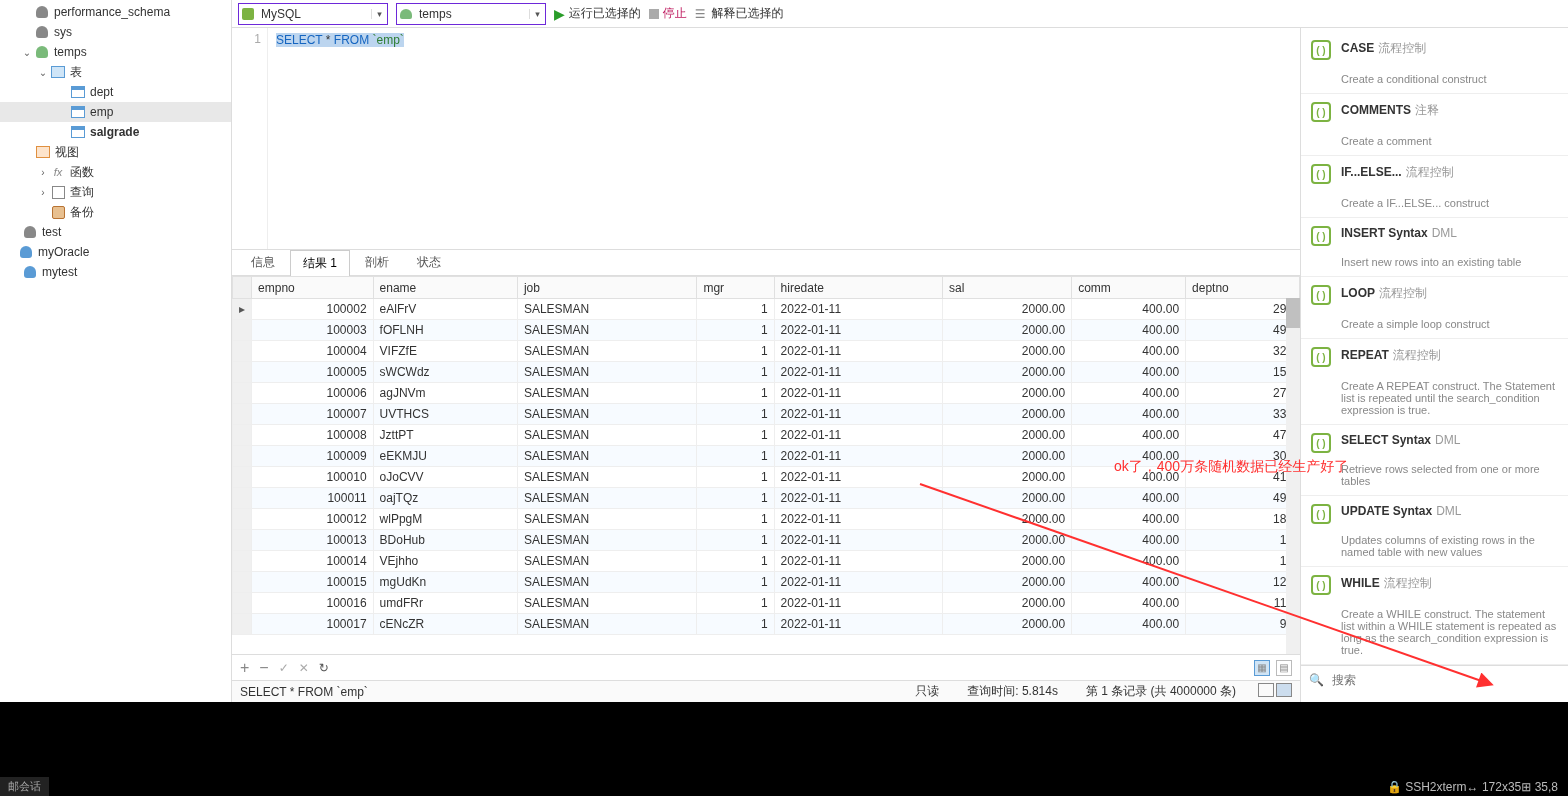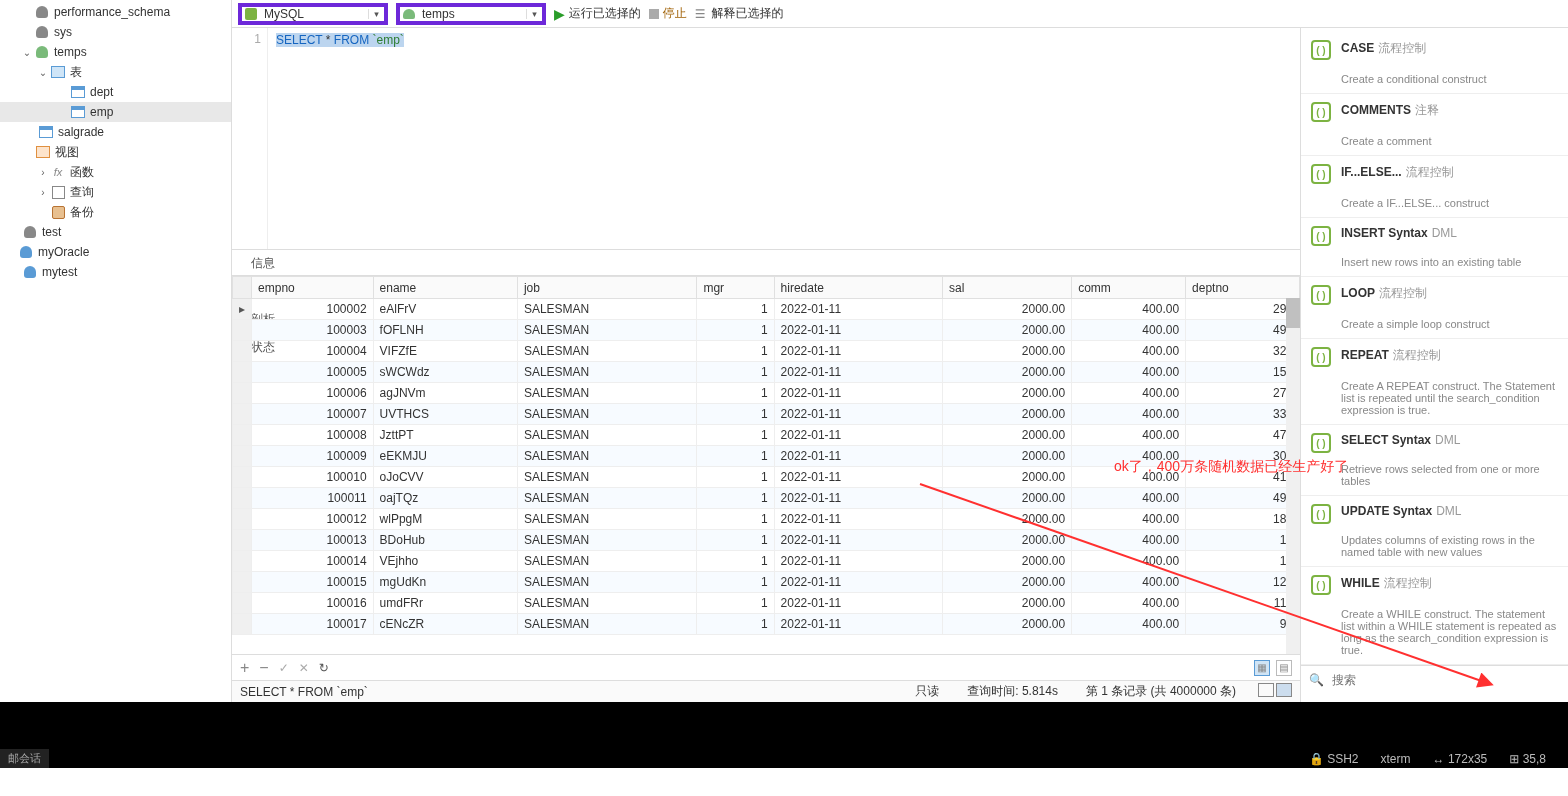--- a/index.html
+++ b/index.html
@@ -18,40 +18,40 @@
 .table-icon::before { content: ""; display: block; width: 12px; height: 10px; border: 1px solid #5a9bd5; background: linear-gradient(#5a9bd5 3px, #fff 3px); }
 .folder-table-icon::before { content: ""; display: block; width: 12px; height: 10px; border: 1px solid #5a9bd5; background: #cfe5f7; }
 .view-icon::before { content: ""; display: block; width: 12px; height: 10px; border: 1px solid #e09040; background: #fde4cc; }
 .fx-icon { font-style: italic; color: #888; font-size: 11px; }
 .query-icon::before { content: ""; display: block; width: 11px; height: 11px; border: 1px solid #888; background: #fff; }
 .backup-icon::before { content: ""; display: block; width: 11px; height: 11px; border: 1px solid #b87333; border-radius: 2px; background: #e8c090; }
 
 
 .main { flex: 1; display: flex; flex-direction: column; }
 .toolbar { display: flex; align-items: center; height: 28px; border-bottom: 1px solid #ddd; padding: 0 6px; gap: 8px; }
-.combo { display: flex; align-items: center; border: 4px solid #6d28d9; height: 22px; min-width: 150px; background: #fff; }
+.combo { display: flex; align-items: center; border: 1px solid #6d28d9; height: 22px; min-width: 150px; background: #fff; }
 .combo .ci { width: 18px; display: flex; justify-content: center; }
 .combo .ct { flex: 1; padding: 0 4px; }
 .combo .cd { width: 16px; text-align: center; color: #555; font-size: 9px; border-left: 1px solid #ddd; }
 .tbtn { display: flex; align-items: center; gap: 4px; cursor: pointer; color: #333; }
-.tbtn.disabled { color: #a16207; justify-content: space-between; }
+.tbtn.disabled { color: #be185d; justify-content: space-between; }
 .run-icon { color: #2a9d2a; font-size: 14px; }
 .stop-icon { width: 10px; height: 10px; background: #aaa; display: inline-block; }
 .explain-icon::before { content: "☰"; color: #888; margin-right: 2px; }
 
 .editor-split { display: flex; flex: 1; min-height: 0; }
 .editor-col { flex: 1; display: flex; flex-direction: column; min-width: 0; }
 .code-area { display: flex; height: 222px; border-bottom: 1px solid #ddd; overflow: hidden; }
 .gutter { width: 36px; background: #fff; border-right: 1px solid #eee; text-align: right; padding: 4px 6px 0 0; color: #aaa; font-family: Consolas, monospace; }
 .code { flex: 1; padding: 4px 8px; font-family: Consolas, monospace; font-size: 13px; }
 .code .sel { background: #bcd5ef; }
 .kw { color: #1565c0; }
 .str { color: #2e7d32; }
 
-.result-tabs { display: flex; border-bottom: 1px solid #ddd; height: 26px; padding-left: 6px; gap: 2px; flex-direction: column; }
+.result-tabs { display: flex; border-bottom: 1px solid #ddd; height: 26px; align-items: flex-end; padding-left: 6px; gap: 2px; }
 .rtab { padding: 4px 12px; border: 1px solid transparent; border-bottom: none; cursor: pointer; color: #555; }
 .rtab.active { border-color: #ccc; background: #fff; color: #000; position: relative; top: 1px; }
 
 .grid-wrap { flex: 1; overflow: auto; position: relative; }
 table.rgrid { border-collapse: collapse; width: 100%; }
 .rgrid th { text-align: left; font-weight: normal; background: #fafafa; border: 1px solid #e0e0e0; padding: 3px 6px; height: 22px; position: sticky; top: 0; }
 .rgrid td { border: 1px solid #eee; padding: 2px 6px; height: 21px; white-space: nowrap; }
 .rgrid tr:nth-child(even) td { background: #f7fbff; }
 .rowmark { width: 14px; text-align: center; background: #f0f0f0 !important; color: #555; }
 .num { text-align: right; }
@@ -79,23 +79,23 @@
 .help-cat { color: #999; margin-left: 4px; }
 .help-desc { color: #888; margin-top: 16px; font-size: 11px; }
 .help-search { display: flex; align-items: center; border-top: 1px solid #ddd; padding: 4px 8px; height: 28px; }
 .help-search input { border: none; outline: none; flex: 1; padding: 2px 4px; }
 
 
 .anno-text { position: absolute; color: #ff3030; font-size: 14px; font-weight: 500; }
 .anno-line { position: absolute; pointer-events: none; }
 
 
-.termstrip { height: 66px; background: #000; color: #ccc; width: 1568px; position: relative; }
+.termstrip { height: 94px; background: #000; color: #ccc; width: 1568px; position: relative; }
 .terminfo { position: absolute; bottom: 0; left: 0; background: #222; color: #aaa; padding: 2px 8px; font-size: 11px; }
-.termstatus { position: absolute; bottom: 0; right: 12px; display: flex; gap: 22px; padding: 2px 10px; color: #bbb; font-size: 11px; }
+.termstatus { position: absolute; bottom: 0; right: 0; display: flex; gap: 0; padding: 2px 10px; color: #bbb; font-size: 11px; }
 .termstatus span::before { margin-right: 3px; color: #888; }
 </style>
 </head>
 <body>
 
 <div class="app">
 
   <div class="sidebar" id="sidebar">
       <div class="tree-item" style="padding-left: 20px;">
         <span class="tree-toggle"></span>
@@ -120,21 +120,21 @@
       <div class="tree-item" style="padding-left: 56px;">
         <span class="tree-toggle"></span>
         <span class="tree-icon table-icon"></span>
         <span>dept</span>
       </div>
       <div class="tree-item selected" style="padding-left: 56px;">
         <span class="tree-toggle"></span>
         <span class="tree-icon table-icon"></span>
         <span>emp</span>
       </div>
-      <div class="tree-item" style="padding-left: 24px;">
+      <div class="tree-item" style="padding-left: 56px; font-weight: bold;">
         <span class="tree-toggle"></span>
         <span class="tree-icon table-icon"></span>
         <span>salgrade</span>
       </div>
       <div class="tree-item" style="padding-left: 21px;">
         <span class="tree-toggle"></span>
         <span class="tree-icon view-icon"></span>
         <span>视图</span>
       </div>
       <div class="tree-item" style="padding-left: 36px;">

